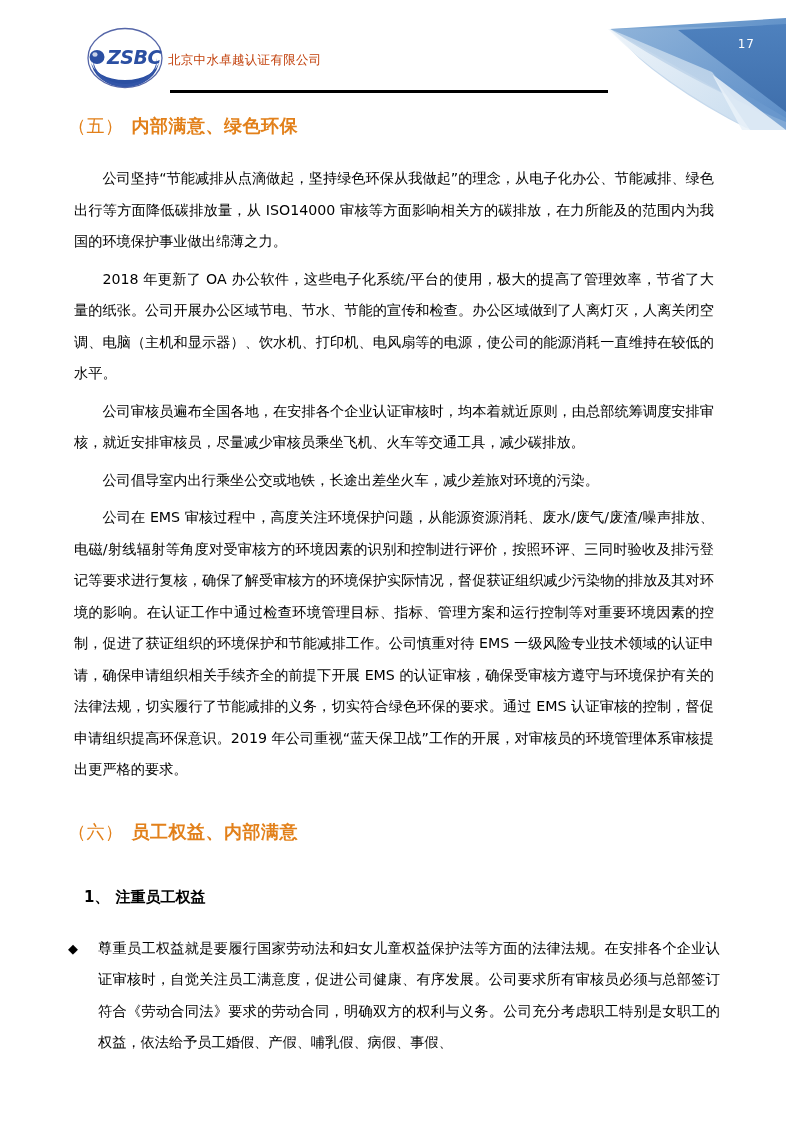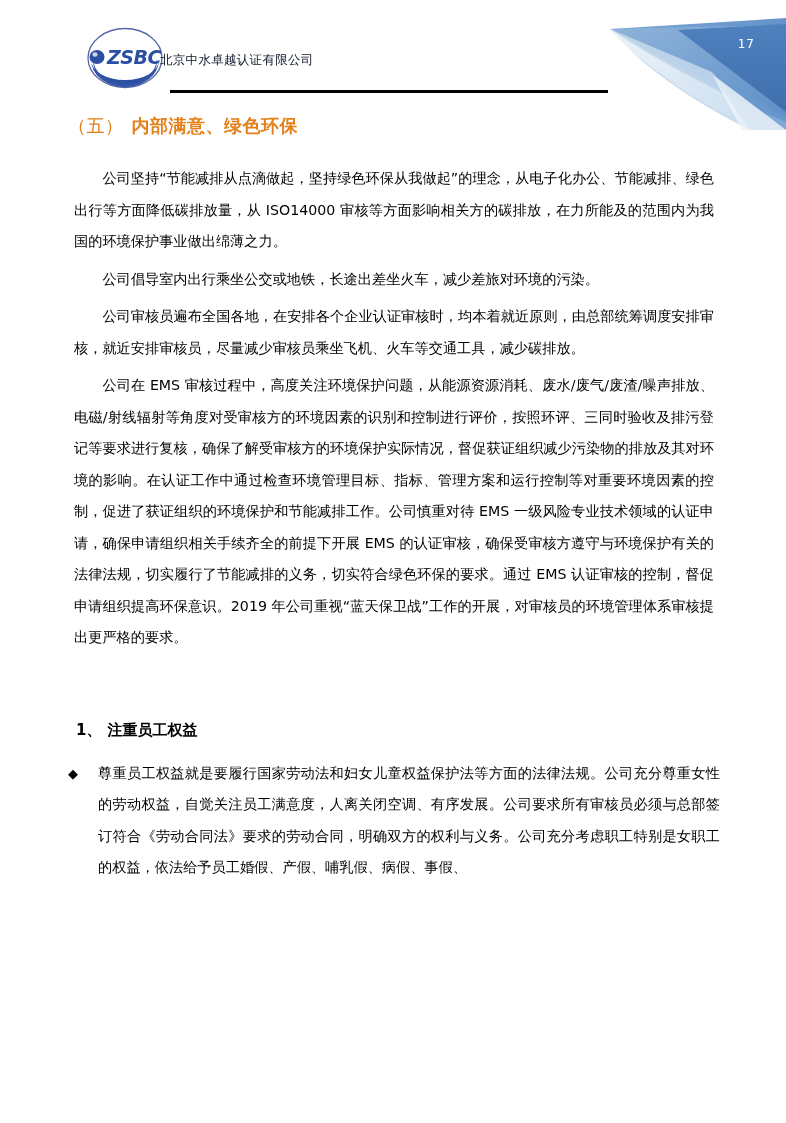--- a/index.html
+++ b/index.html
@@ -55,25 +55,25 @@
   }
   .logo-block {
     position: absolute;
     left: 84px;
     top: 27px;
     width: 82px;
     height: 62px;
   }
   .company-name {
     position: absolute;
-    left: 160px;
+    left: 168px;
     top: 52px;
     font-family: "DejaVu Sans", "Liberation Sans", sans-serif;
     font-size: 12.5px;
-    color: #0f172a;
+    color: #c2410c;
     letter-spacing: 0.3px;
     white-space: nowrap;
   }
   .header-rule {
     position: absolute;
     left: 170px;
     top: 90px;
     width: 438px;
     height: 3px;
     background: #000000;
@@ -113,21 +113,21 @@
     text-indent: 2em;
     margin: 6px;
     color: #000000;
   }
 
   .sub-heading {
     font-family: "DejaVu Sans", "Liberation Sans", sans-serif;
     font-size: 15px;
     font-weight: bold;
     color: #000000;
-    margin: 8px;
+    margin: 16px;
     line-height: 1.4;
   }
   .sub-heading .sh-num { margin-right: 6px; }
 
   .bullet-row {
     display: flex;
     align-items: flex-start;
   }
   .bullet-mark {
     flex: 0 0 auto;
@@ -222,35 +222,39 @@
 
   <div class="content">
 
     <h2 class="section-heading">
       <span class="num">（五）</span><span class="ttl">内部满意、绿色环保</span>
     </h2>
 
     <div class="gap-md"></div>
 
     <p class="para">公司坚持“节能减排从点滴做起，坚持绿色环保从我做起”的理念，从电子化办公、节能减排、绿色出行等方面降低碳排放量，从 ISO14000 审核等方面影响相关方的碳排放，在力所能及的范围内为我国的环境保护事业做出绵薄之力。</p>
+    <p class="para">2018 年更新了 OA 办公软件，这些电子化系统/平台的使用，极大的提高了管理效率，节省了大量的纸张。公司开展办公区域节电、节水、节能的宣传和检查。办公区域做到了人离灯灭，人离关闭空调、电脑（主机和显示器）、饮水机、打印机、电风扇等的电源，使公司的能源消耗一直维持在较低的水平。</p>
+    <p class="para">公司审核员遍布全国各地，在安排各个企业认证审核时，均本着就近原则，由总部统筹调度安排审核，就近安排审核员，尽量减少审核员乘坐飞机、火车等交通工具，减少碳排放。</p>
     <p class="para">公司倡导室内出行乘坐公交或地铁，长途出差坐火车，减少差旅对环境的污染。</p>
-    <p class="para">公司审核员遍布全国各地，在安排各个企业认证审核时，均本着就近原则，由总部统筹调度安排审核，就近安排审核员，尽量减少审核员乘坐飞机、火车等交通工具，减少碳排放。</p>
     <p class="para">公司在 EMS 审核过程中，高度关注环境保护问题，从能源资源消耗、废水/废气/废渣/噪声排放、电磁/射线辐射等角度对受审核方的环境因素的识别和控制进行评价，按照环评、三同时验收及排污登记等要求进行复核，确保了解受审核方的环境保护实际情况，督促获证组织减少污染物的排放及其对环境的影响。在认证工作中通过检查环境管理目标、指标、管理方案和运行控制等对重要环境因素的控制，促进了获证组织的环境保护和节能减排工作。公司慎重对待 EMS 一级风险专业技术领域的认证申请，确保申请组织相关手续齐全的前提下开展 EMS 的认证审核，确保受审核方遵守与环境保护有关的法律法规，切实履行了节能减排的义务，切实符合绿色环保的要求。通过 EMS 认证审核的控制，督促申请组织提高环保意识。2019 年公司重视“蓝天保卫战”工作的开展，对审核员的环境管理体系审核提出更严格的要求。</p>
 
     <div class="gap-lg"></div>
 
+    <h2 class="section-heading">
+      <span class="num">（六）</span><span class="ttl">员工权益、内部满意</span>
+    </h2>
 
     <div class="gap-lg"></div>
 
     <h3 class="sub-heading">
       <span class="sh-num">1、</span><span>注重员工权益</span>
     </h3>
 
     <div class="gap-sm"></div>
 
     <div class="bullet-row">
       <span class="bullet-mark">◆</span>
-      <p class="bullet-body">尊重员工权益就是要履行国家劳动法和妇女儿童权益保护法等方面的法律法规。公司充分尊重女性的劳动权益，自觉关注员工满意度，人离关闭空调、有序发展。公司要求所有审核员必须与总部签订符合《劳动合同法》要求的劳动合同，明确双方的权利与义务。公司充分考虑职工特别是女职工的权益，依法给予员工婚假、产假、哺乳假、病假、事假、</p>
+      <p class="bullet-body">尊重员工权益就是要履行国家劳动法和妇女儿童权益保护法等方面的法律法规。在安排各个企业认证审核时，自觉关注员工满意度，促进公司健康、有序发展。公司要求所有审核员必须与总部签订符合《劳动合同法》要求的劳动合同，明确双方的权利与义务。公司充分考虑职工特别是女职工的权益，依法给予员工婚假、产假、哺乳假、病假、事假、</p>
     </div>
 
   </div>
 
 </div>
 
 </body></html>

